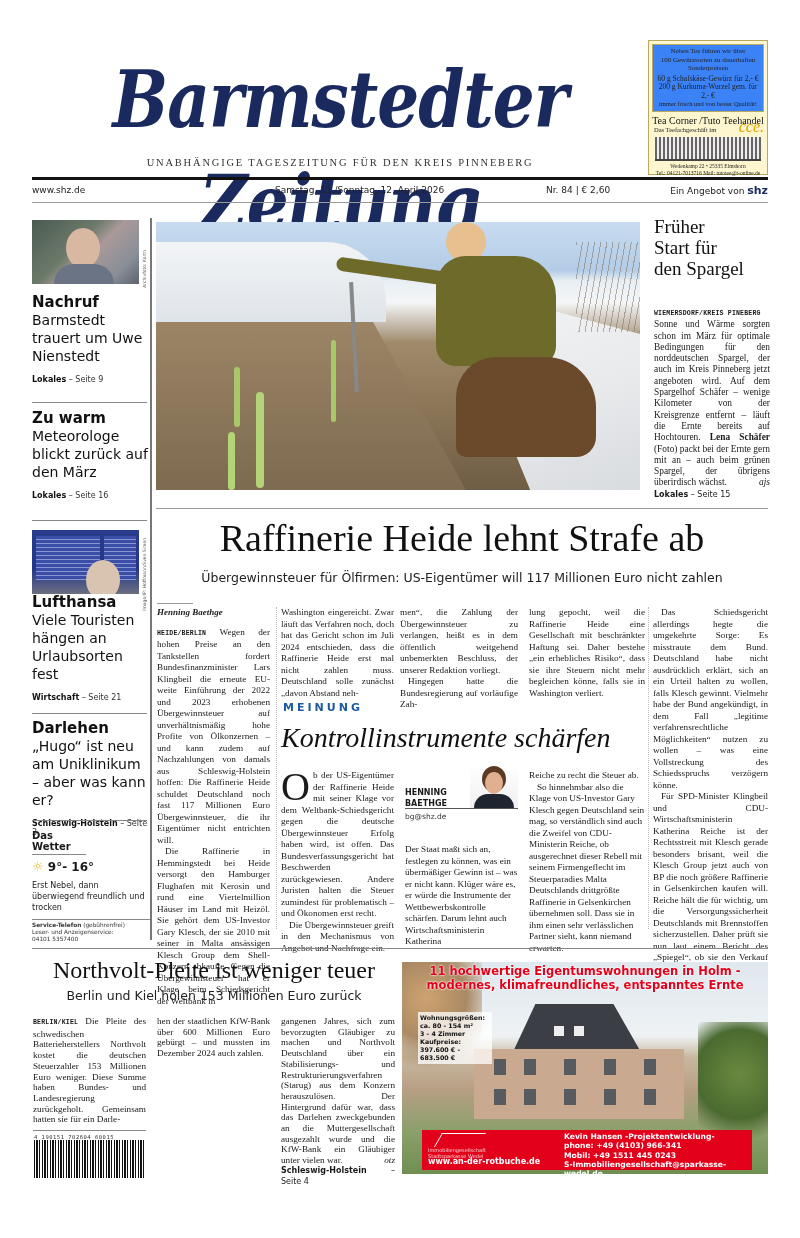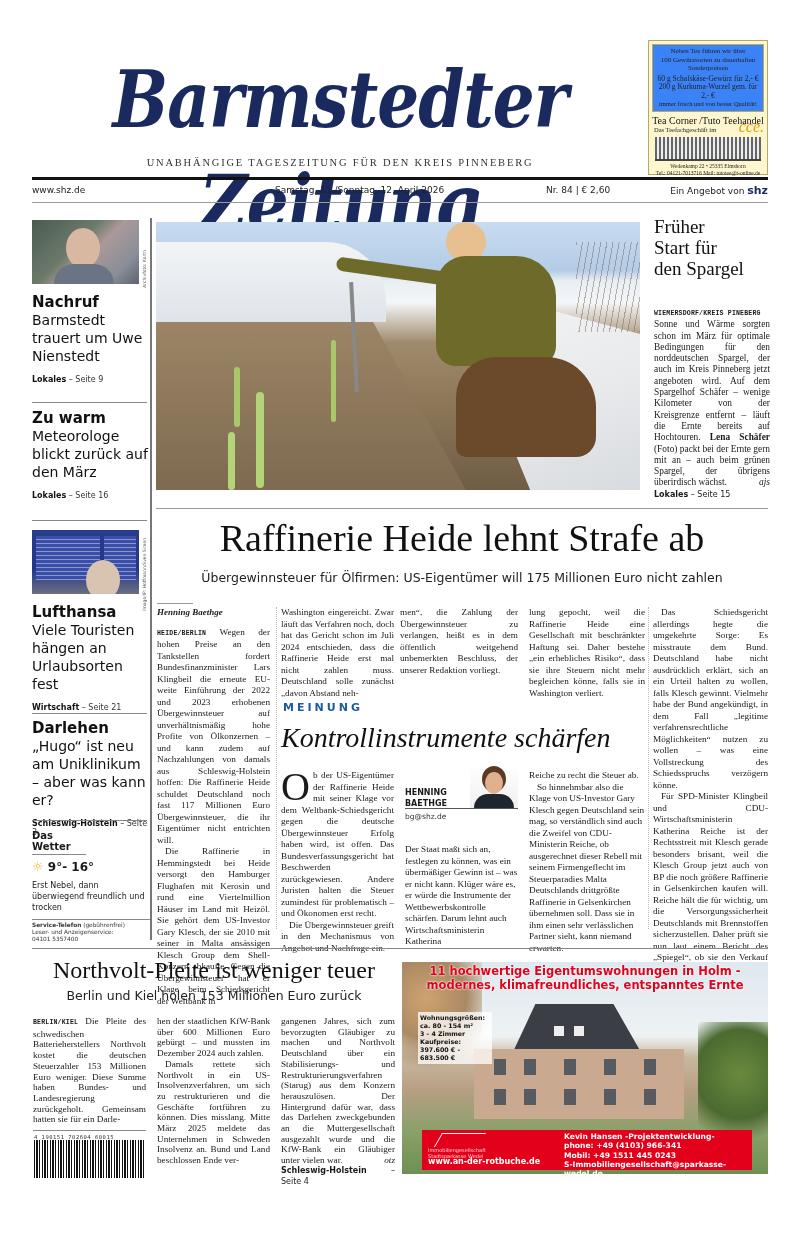--- a/index.html
+++ b/index.html
@@ -137,21 +137,21 @@
 </div>
 <div class="side-divider" style="top:520px"></div>
 
 <div class="abs sans" style="left:32px;top:530px;width:116px;">
   <div class="photo" style="width:107px;height:64px;background:linear-gradient(180deg,#2a3c8c 0%,#24358a 60%,#6b6f80 100%);">
     <div style="position:absolute;left:4px;top:6px;width:64px;height:44px;background:repeating-linear-gradient(180deg,#3a4ea8 0 3px,#8a96d4 3px 4px);"></div>
     <div style="position:absolute;left:72px;top:6px;width:32px;height:44px;background:repeating-linear-gradient(180deg,#3a4ea8 0 3px,#8a96d4 3px 4px);"></div>
     <div style="position:absolute;left:54px;top:30px;width:34px;height:40px;border-radius:50%;background:#d8c4b0;"></div>
   </div>
   <span class="photo-credit" style="left:110px;top:8px">Imago/IP: Hoffmann/Sven Simon</span>
-  <div class="teaser-kicker" style="margin-top:10px">Lufthansa</div>
+  <div class="teaser-kicker" style="">Lufthansa</div>
   <div class="teaser-head">Viele Touristen hängen an Urlaubsorten fest</div>
   <div class="teaser-ref"><b>Wirtschaft</b> <span>– Seite 21</span></div>
 </div>
 <div class="side-divider" style="top:713px"></div>
 
 <div class="abs sans" style="left:32px;top:720px;width:118px;">
   <div class="teaser-kicker">Darlehen</div>
   <div class="teaser-head">„Hugo“ ist neu am Uniklinikum – aber was kann er?</div>
   <div class="teaser-ref"><b>Schleswig-Holstein</b> <span>– Seite 3</span></div>
 </div>
@@ -197,33 +197,34 @@
   <div class="dateline">WIEMERSDORF/KREIS PINEBERG</div>
   <span>Sonne und Wärme sorgten schon im März für optimale Bedingungen für den norddeutschen Spargel, der auch im Kreis Pinneberg jetzt angeboten wird. Auf dem Spargelhof Schäfer – wenige Kilometer von der Kreisgrenze entfernt – läuft die Ernte bereits auf Hochtouren.</span>
   <b>Lena Schäfer</b>
   <span>(Foto) packt bei der Ernte gern mit an – auch beim grünen Spargel, der übrigens überirdisch wächst.</span>
   <i style="float:right">ajs</i>
   <div style="clear:both;font-family:'DejaVu Sans',sans-serif;font-size:8px;"><b>Lokales</b> <span>– Seite 15</span></div>
 </div>
 
 <div class="abs main-rule"></div>
 <div class="abs main-headline serif">Raffinerie Heide lehnt Strafe ab</div>
-<div class="abs main-subhead sans">Übergewinnsteuer für Ölfirmen: US-Eigentümer will 175 Millionen Euro nicht zahlen</div>
+<div class="abs main-subhead sans">Übergewinnsteuer für Ölfirmen: US-Eigentümer will 117 Millionen Euro nicht zahlen</div>
 
 <div class="abs author-rule"></div>
 <div class="abs col serif" style="left:157px;top:607px;width:113px;">
   <div class="author-short">Henning Baethge</div>
   <p style="margin-top:8px"><span class="dateline">HEIDE/BERLIN</span> <span>Wegen der hohen Preise an den Tankstellen fordert Bundesfinanzminister Lars Klingbeil die erneute EU-weite Einführung der 2022 und 2023 erhobenen Übergewinnsteuer auf unverhältnismäßig hohe Profite von Ölkonzernen – und kann zudem auf Nachzahlungen von damals aus Schleswig-Holstein hoffen: Die Raffinerie Heide schuldet Deutschland noch fast 117 Millionen Euro Übergewinnsteuer, die ihr Eigentümer nicht entrichten will.</span></p>
   <p>Die Raffinerie in Hemmingstedt bei Heide versorgt den Hamburger Flughafen mit Kerosin und rund eine Viertelmillion Häuser im Land mit Heizöl. Sie gehört dem US-Investor Gary Klesch, der sie 2010 mit seiner in Malta ansässigen Klesch Group dem Shell-Konzern abkaufte. Gegen die Übergewinnsteuer hat er Klage beim Schiedsgericht der Weltbank in</p>
 </div>
 <div class="abs col serif" style="left:281px;top:607px;width:113px;">
   <p>Washington eingereicht. Zwar läuft das Verfahren noch, doch hat das Gericht schon im Juli 2024 entschieden, dass die Raffinerie Heide erst mal nicht zahlen muss. Deutschland solle zunächst „davon Abstand neh-</p>
 </div>
 <div class="abs col serif" style="left:400px;top:607px;width:118px;">
   <p>men“, die Zahlung der Übergewinnsteuer zu verlangen, heißt es in dem öffentlich weitgehend unbemerkten Beschluss, der unserer Redaktion vorliegt.</p>
+  <p>Hingegen hatte die Bundesregierung auf vorläufige Zah-</p>
 </div>
 <div class="abs col serif" style="left:529px;top:607px;width:116px;">
   <p>lung gepocht, weil die Raffinerie Heide eine Gesellschaft mit beschränkter Haftung sei. Daher bestehe „ein erhebliches Risiko“, dass sie ihre Steuern nicht mehr begleichen könne, falls sie in Washington verliert.</p>
 </div>
 <div class="abs col serif" style="left:653px;top:607px;width:115px;">
   <p style="text-indent:8px">Das Schiedsgericht allerdings hegte die umgekehrte Sorge: Es misstraute dem Bund. Deutschland habe nicht ausdrücklich erklärt, sich an ein Urteil halten zu wollen, falls Klesch gewinnt. Vielmehr habe der Bund angekündigt, in dem Fall „legitime verfahrensrechtliche Möglichkeiten“ nutzen zu wollen – was eine Vollstreckung des Schiedsspruchs verzögern könne.</p>
   <p>Für SPD-Minister Klingbeil und CDU-Wirtschaftsministerin Katherina Reiche ist der Rechtsstreit mit Klesch gerade besonders brisant, weil die Klesch Group jetzt auch von BP die noch größere Raffinerie in Gelsenkirchen kaufen will. Reiche hält die für wichtig, um die Versorgungssicherheit Deutschlands mit Brennstoffen sicherzustellen. Daher prüft sie nun laut einem Bericht des „Spiegel“, ob sie den Verkauf an Steuerverweigerer Klesch stoppen lässt. Dazu äußern will sie sich nicht.</p>
 </div>
 
 <div class="abs meinung-label">MEINUNG</div>
@@ -257,21 +258,20 @@
 <div class="abs bottom-rule"></div>
 <div class="abs nv-head serif">Northvolt-Pleite ist weniger teuer</div>
 <div class="abs nv-sub sans">Berlin und Kiel holen 153 Millionen Euro zurück</div>
 
 <div class="abs nv-col serif" style="left:33px;top:1016px;width:113px;">
   <span class="dateline">BERLIN/KIEL</span>
   <span>Die Pleite des schwedischen Batterieherstellers Northvolt kostet die deutschen Steuerzahler 153 Millionen Euro weniger. Diese Summe haben Bundes- und Landesregierung zurückgeholt. Gemeinsam hatten sie für ein Darle-</span>
 </div>
 <div class="abs nv-col serif" style="left:157px;top:1016px;width:113px;">
   <p>hen der staatlichen KfW-Bank über 600 Millionen Euro gebürgt – und mussten im Dezember 2024 auch zahlen.</p>
-  <p style="text-indent:8px">Damals rettete sich Northvolt in ein US-Insolvenzverfahren, um sich zu restrukturieren und die Geschäfte fortführen zu können. Dies misslang. Mitte März 2025 meldete das Unternehmen in Schweden Insolvenz an. Bund und Land beschlossen Ende ver-</p>
 </div>
 <div class="abs nv-col serif" style="left:281px;top:1016px;width:114px;">
   <span>gangenen Jahres, sich zum bevorzugten Gläubiger zu machen und Northvolt Deutschland über ein Stabilisierungs- und Restrukturierungsverfahren (Starug) aus dem Konzern herauszulösen. Der Hintergrund dafür war, dass das Darlehen zweckgebunden an die Muttergesellschaft ausgezahlt wurde und die KfW-Bank ein Gläubiger unter vielen war.</span>
   <i style="float:right">otz</i>
   <div style="clear:both;font-family:'DejaVu Sans',sans-serif;font-size:8px;"><b>Schleswig-Holstein</b> <span>– Seite 4</span></div>
 </div>
 
 <div class="abs" style="left:33px;top:1130px;width:113px;height:1px;background:#888;"></div>
 <div class="abs barcode" style="top:1134px">
   <div class="barcode-num">4 190151 702604   60015</div>

